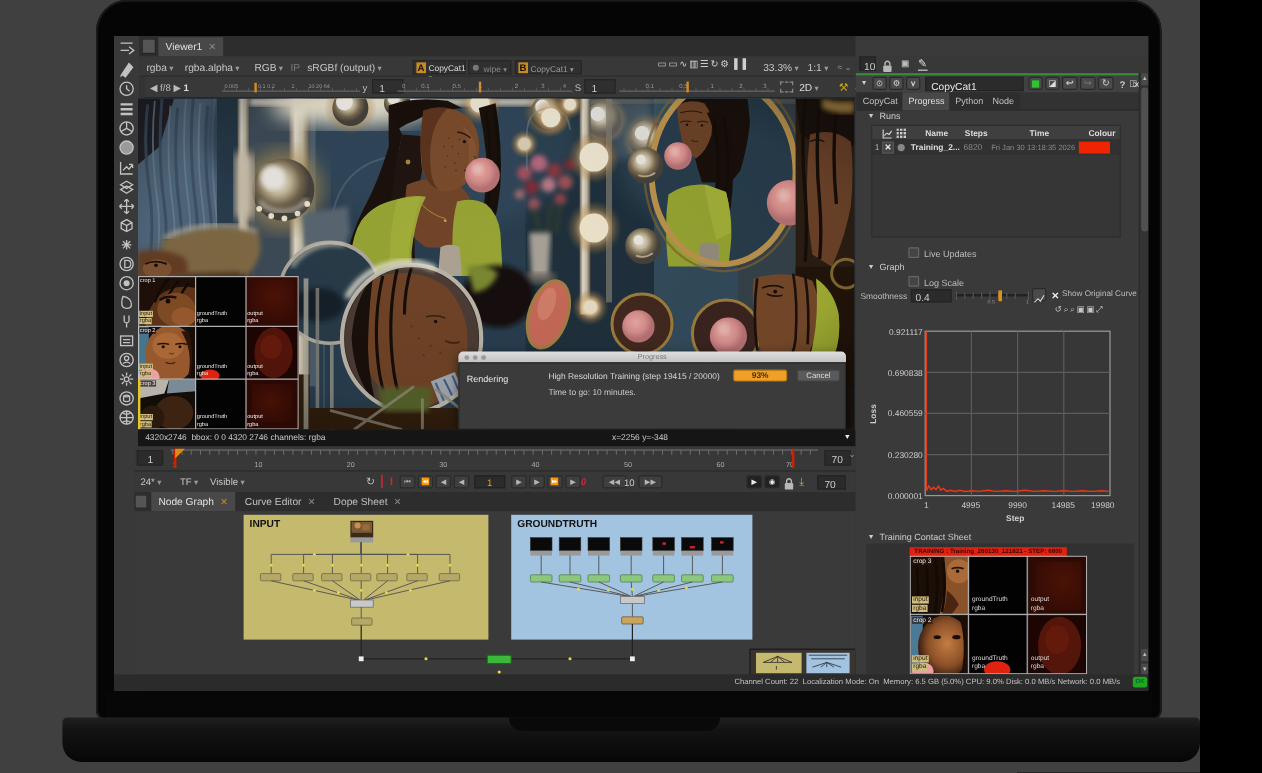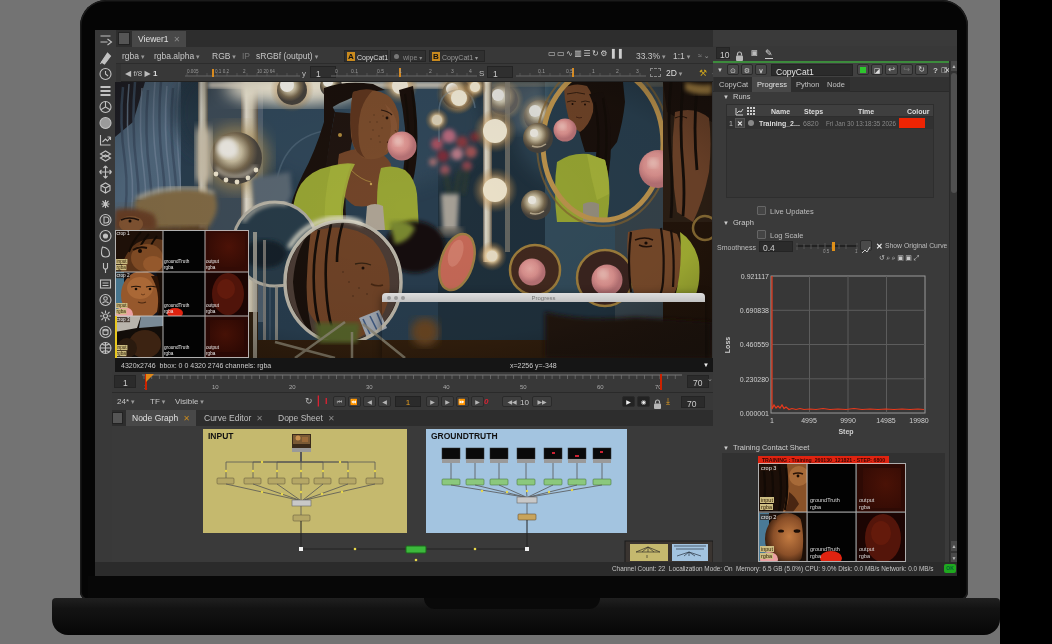--- a/index.html
+++ b/index.html
@@ -1,16 +1,16 @@
 <!DOCTYPE html>
 <html><head><meta charset="utf-8"><style>
 html,body{margin:0;padding:0;background:#000;width:1052px;height:644px;overflow:hidden}
 *{box-sizing:border-box;font-family:"Liberation Sans",sans-serif}
 .abs{position:absolute}
-#stage{position:relative;width:1000px;height:644px;background:#737373}
+#stage{position:relative;width:1000px;height:644px;background:#404040}
 #lid{position:absolute;left:80px;top:0px;width:888px;height:600px;background:#050505;border-radius:26px 26px 8px 8px;box-shadow:inset 0 0 0 1.5px #1b1b1b}
 #screen{position:absolute;left:95px;top:30px;width:862px;height:546px;background:#333;overflow:hidden}
 #hinge{position:absolute;left:88px;top:576px;width:872px;height:24px;background:#070707}
 #base{position:absolute;left:52px;top:598px;width:948px;height:37px;background:linear-gradient(#202020,#131313 28%,#0d0d0d 65%,#060606);border-radius:4px 4px 16px 16px}
 #notch{position:absolute;left:424px;top:598px;width:176px;height:11px;background:#090909;border-radius:0 0 11px 11px}
 .t8{position:absolute;color:#bdbdbd;font-size:7.5px;white-space:nowrap;line-height:1}
 .t7{position:absolute;color:#b8b8b8;font-size:7px;white-space:nowrap;line-height:1}
 .dd{position:absolute;color:#c6c6c6;font-size:8.5px;line-height:1;white-space:nowrap}
 .dd:after{content:" \25BE";font-size:7px;color:#999}
 .tab{position:absolute;height:16px;background:#2d2d2d;color:#c0c0c0;font-size:8.5px;line-height:16px;padding:0 6px;white-space:nowrap}
@@ -654,20 +654,27 @@
           <rect x="0" y="86" width="2" height="42" fill="#e8c81e"></rect>
         </svg>
       </div>
       
       <div class="abs" style="left:267px;top:211px;width:323px;height:65px;border-radius:4px 4px 0 0;box-shadow:0 2px 8px rgba(0,0,0,.5)">
         <div class="abs" style="left:0;top:0;width:323px;height:9px;background:linear-gradient(#dedede,#c2c2c2);border-radius:4px 4px 0 0">
           <span style="position:absolute;left:5px;top:2.5px;width:4px;height:4px;border-radius:50%;background:#9a9a9a"></span>
           <span style="position:absolute;left:12px;top:2.5px;width:4px;height:4px;border-radius:50%;background:#9a9a9a"></span>
           <span style="position:absolute;left:19px;top:2.5px;width:4px;height:4px;border-radius:50%;background:#9a9a9a"></span>
           <span style="position:absolute;left:0;top:1.5px;width:100%;text-align:center;color:#777;font-size:6px">Progress</span>
+        </div>
+        <div class="abs" style="left:0;top:9px;width:323px;height:56px;background:#3b3b3b;border:1px solid #2a2a2a">
+          <div class="abs" style="left:6px;top:8px;color:#e8e8e8;font-size:7.5px">Rendering</div>
+          <div class="abs" style="left:74px;top:8px;color:#d8d8d8;font-size:7px">High Resolution Training (step 19415 / 20000)</div>
+          <div class="abs" style="left:228px;top:5px;width:45px;height:10px;background:#f0a028;border:1px solid #b87a10;border-radius:2px;color:#4a2a00;font-size:7px;font-weight:bold;text-align:center;line-height:10px">93%</div>
+          <div class="abs" style="left:281px;top:5px;width:36px;height:10px;background:#5a5a5a;border:1px solid #444;border-radius:2px;color:#ddd;font-size:6.5px;text-align:center;line-height:10px">Cancel</div>
+          <div class="abs" style="left:74px;top:21px;color:#ccc;font-size:7px">Time to go: 10 minutes.</div>
         </div>
       </div>
     </div>
 
     <div class="abs" style="left:20px;top:328px;width:598px;height:14px;background:#151515">
       <div class="t7" style="left:6px;top:4px;color:#ccc">4320x2746&nbsp; bbox: 0 0 4320 2746 channels: rgba</div>
       <div class="t7" style="left:395px;top:4px;color:#ccc">x=2256 y=-348</div>
       <div class="abs" style="right:4px;top:4px;color:#eee;font-size:6px">▼</div>
     </div>
 

